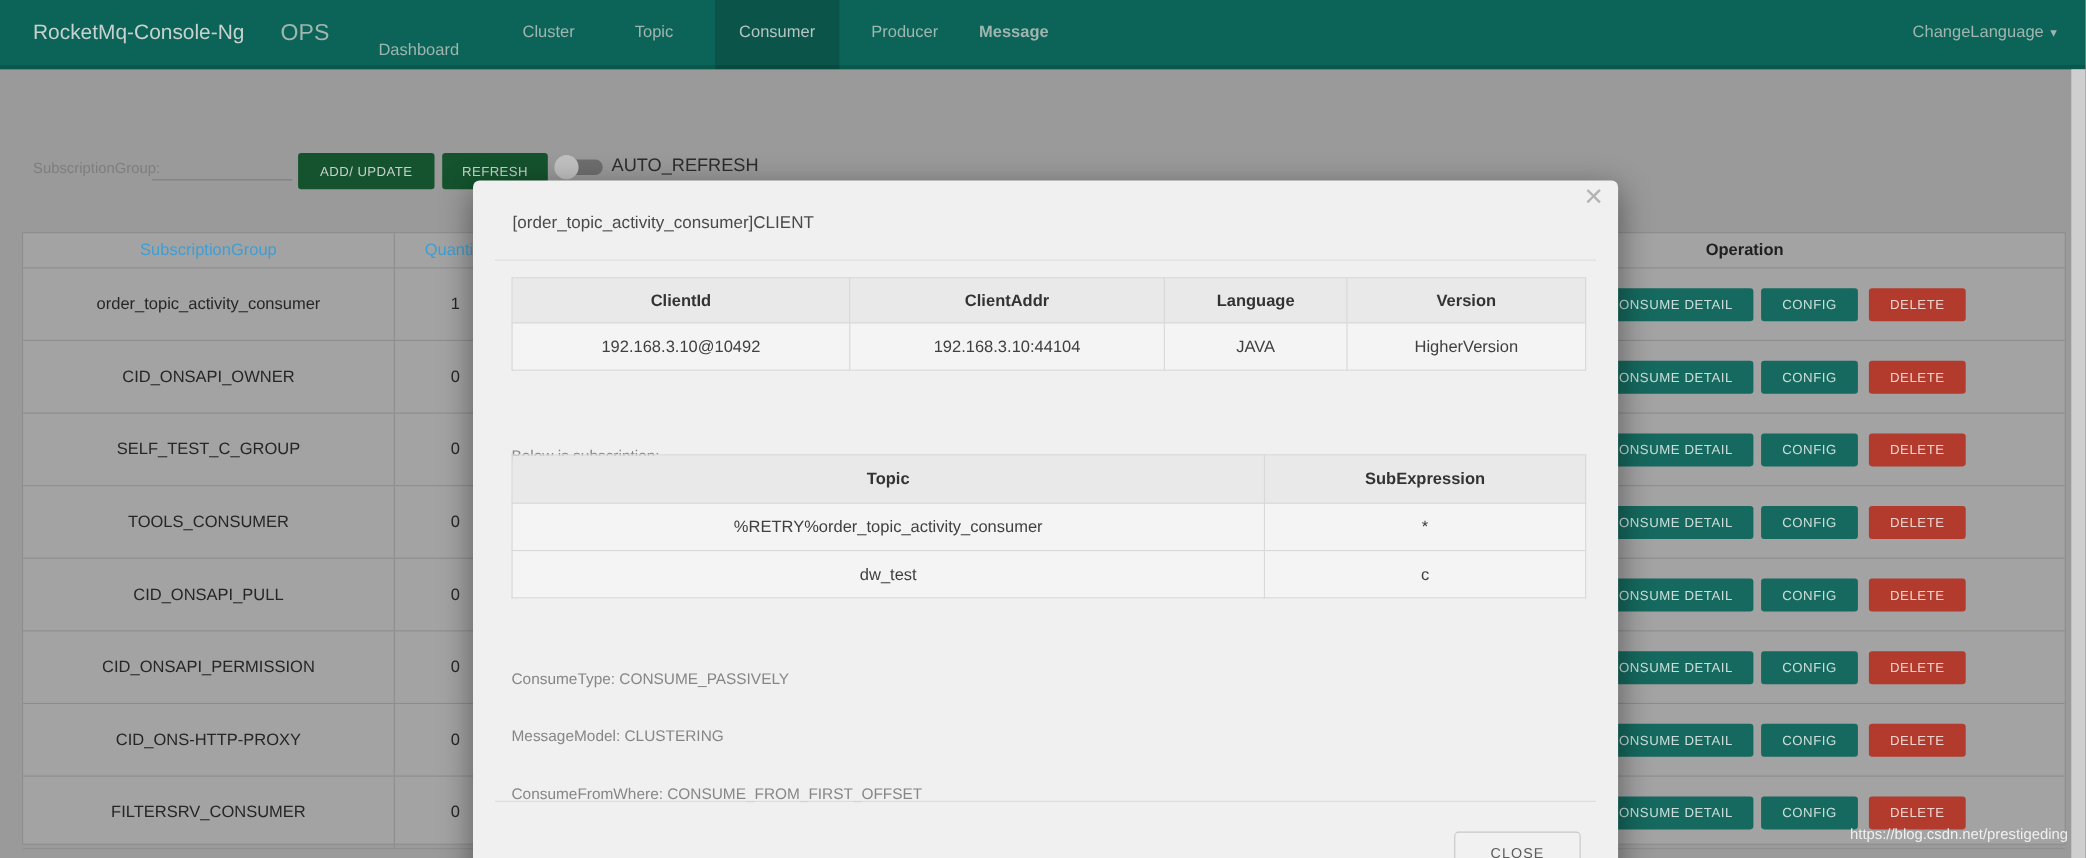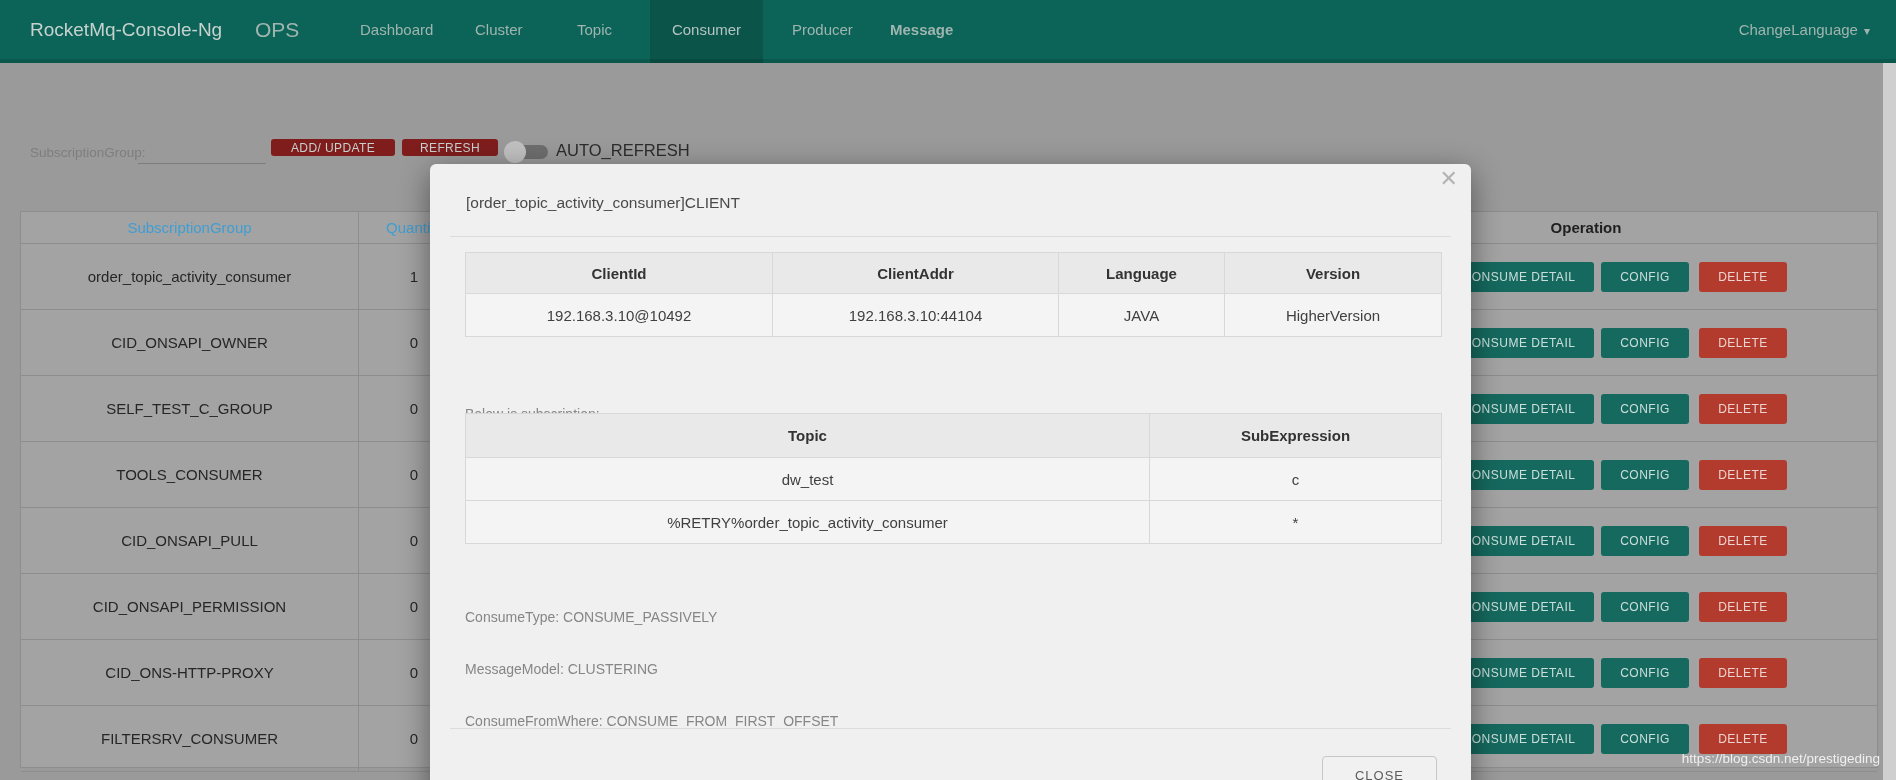--- a/index.html
+++ b/index.html
@@ -5,36 +5,36 @@
   * { margin:0; padding:0; box-sizing:border-box; }
   html,body { width:1896px; height:780px; overflow:hidden; }
   body { position:relative; background:#9a9a9a; font-family:"Liberation Sans", sans-serif; }
 
   
   .navbar { position:absolute; left:0; top:0; width:1896px; height:63px;
             background:#0c6357; border-bottom:4px solid rgba(0,0,0,0.12); z-index:2; }
   .brand { position:absolute; left:30px; top:0; line-height:60px; font-size:19px; color:#c7d2cf; cursor:pointer; }
   #nav-items .nav-item { position:absolute; top:0; line-height:60px; font-size:15px; color:#9fb5b0; cursor:pointer; }
   #nav-items .nav-item:nth-child(1){ left:255px; font-size:21px; }
-  #nav-items .nav-item:nth-child(2){ left:360px; }
+  #nav-items .nav-item:nth-child(2){ left:344px;margin-top:16px; }
   #nav-items .nav-item:nth-child(3){ left:475px; }
   #nav-items .nav-item:nth-child(4){ left:577px; }
   #nav-items .nav-item:nth-child(5){ left:650px; width:113px; text-align:center; }
   #nav-items .nav-item:nth-child(6){ left:792px; }
   #nav-items .nav-item:nth-child(7){ left:890px;font-weight:bold; }
   #nav-items .nav-item.active { background:rgba(0,0,0,0.15); height:63px; color:#b6c5c1; }
   .lang { position:absolute; right:26px; top:0; line-height:60px; font-size:15px; color:#9fb5b0; cursor:pointer; }
   .caret { display:inline-block; margin-left:6px; font-size:12px; }
 
   
   .ctl-label { position:absolute; left:30px; top:145px; font-size:13.5px; color:#7e7e7e; }
   .ctl-input { position:absolute; left:138px; top:142px; width:128px; height:22px;
                background:transparent; border:none; border-bottom:1px solid #7c7c7c; outline:none;
                font-size:13px; color:#333; }
-  .btn-teal { position:absolute; height:17px; background:#7f1d1d; color:#c6d1ce; border:none;
+  .btn-teal { position:absolute; height:33px; background:#14532d; color:#c6d1ce; border:none;
               border-radius:3px; font-size:12px; letter-spacing:0.4px; cursor:pointer;
               font-family:"Liberation Sans", sans-serif; }
   #btn-add { left:271px; top:139px; width:124px; }
   #btn-refresh { left:402px; top:139px; width:96px; }
   .toggle { position:absolute; left:504px; top:140px; width:46px; height:24px; cursor:pointer; }
   .toggle .track { position:absolute; left:10px; top:5px; width:34px; height:14px; border-radius:7px; background:#6e6e6e; }
   .toggle .knob { position:absolute; left:0; top:1px; width:22px; height:22px; border-radius:50%; background:#c0c0c0; }
   .auto-label { position:absolute; left:556px; top:141px; font-size:16.5px; color:#2c2c2c; }
 
   
@@ -236,26 +236,26 @@
 
   <table class="m-table" id="sub-table">
     <thead>
         <tr>
           <th>Topic</th>
           <th>SubExpression</th>
         </tr>
       </thead>
       <tbody>
         <tr>
+          <td>%RETRY%order_topic_activity_consumer</td>
+          <td>*</td>
+        </tr>
+        <tr>
           <td>dw_test</td>
           <td>c</td>
-        </tr>
-        <tr>
-          <td>%RETRY%order_topic_activity_consumer</td>
-          <td>*</td>
         </tr>
       </tbody>
   </table>
 
   <div class="m-label" id="lbl-ctype">ConsumeType: CONSUME_PASSIVELY</div>
   <div class="m-label" id="lbl-mmodel">MessageModel: CLUSTERING</div>
   <div class="m-label" id="lbl-cfw">ConsumeFromWhere: CONSUME_FROM_FIRST_OFFSET</div>
 
   <div class="hr2"></div>
   <button class="btn-close">CLOSE</button>

